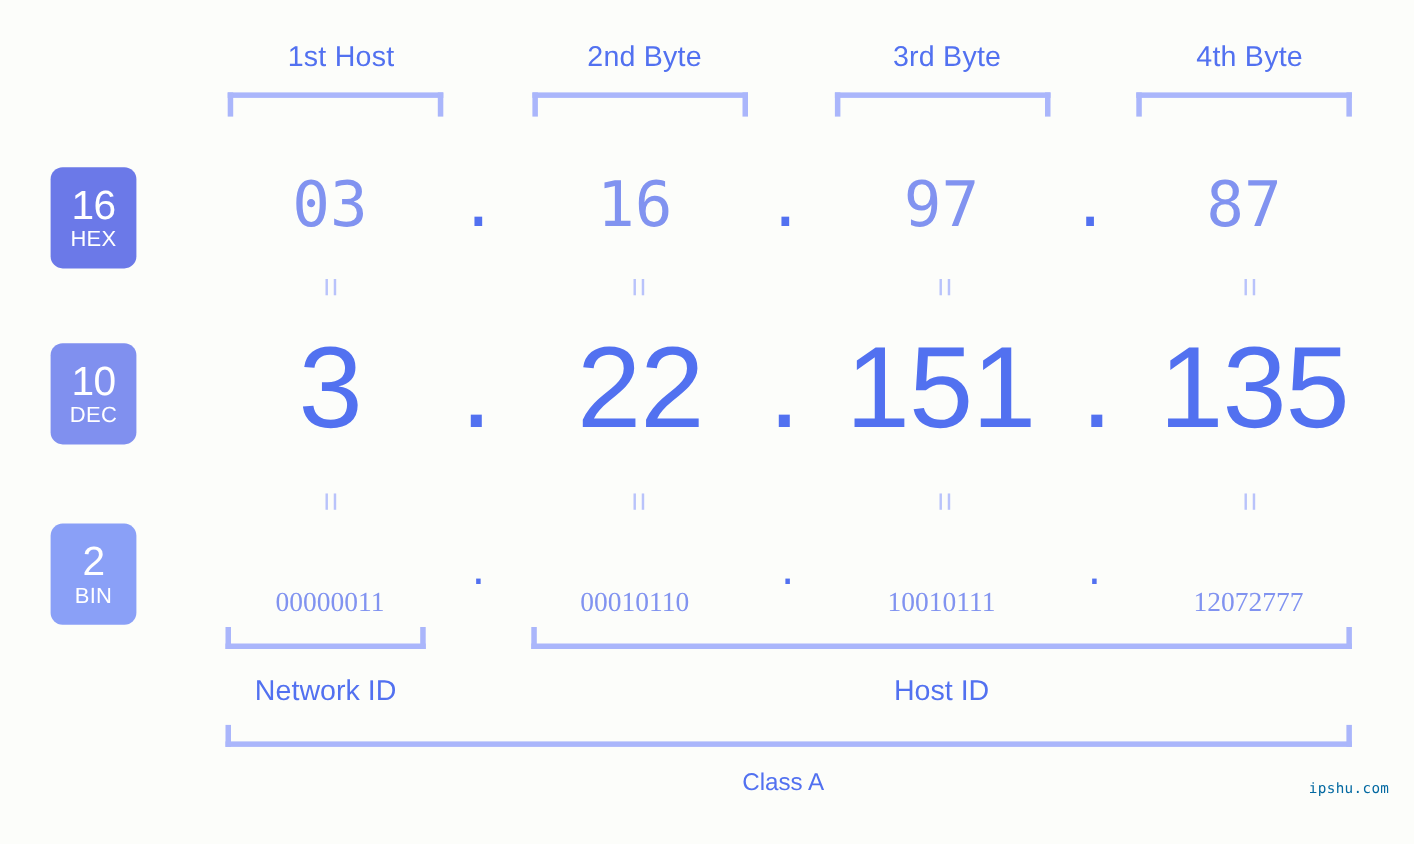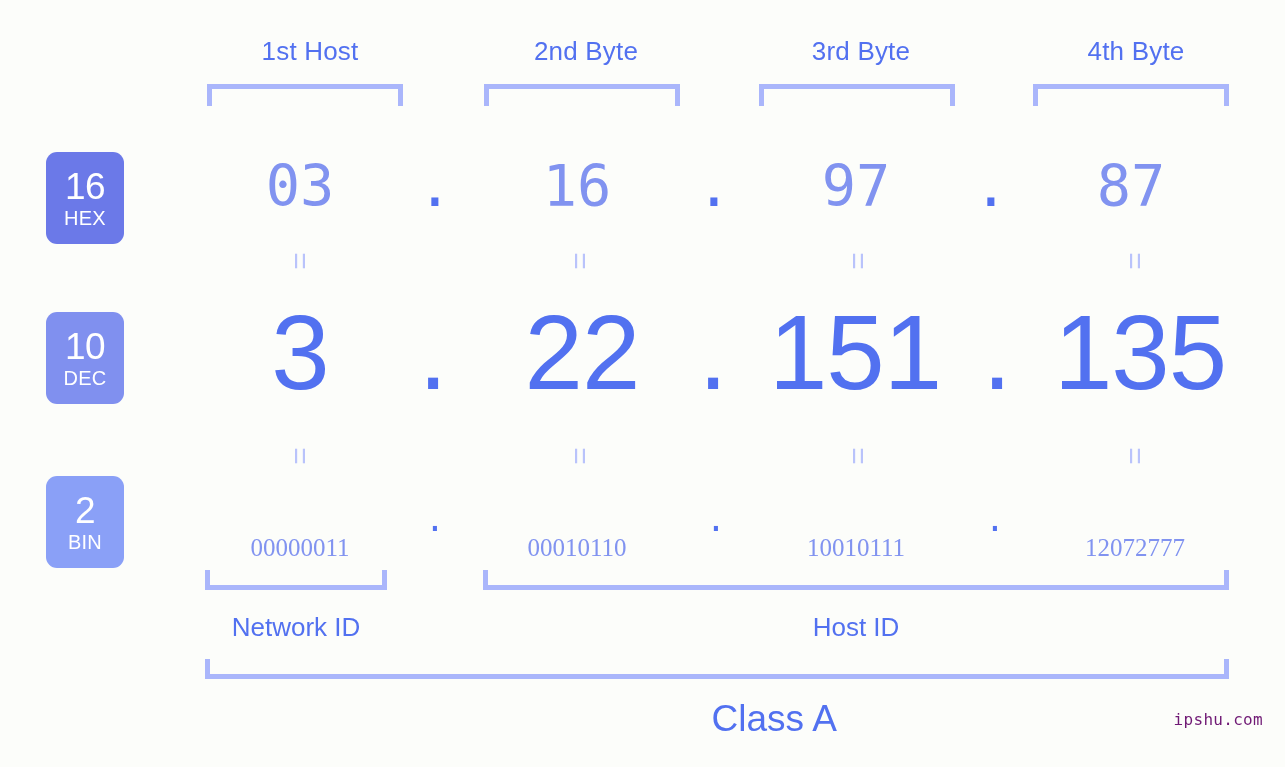--- a/index.html
+++ b/index.html
@@ -165,35 +165,35 @@
   .id-label {
     position: absolute;
     text-align: center;
     color: #5271f0;
     font-size: 26px;
     font-family: "Liberation Sans", sans-serif;
     white-space: nowrap;
   }
   .class-label {
     position: absolute;
-    text-align: right;
-    color: #5271f0;
-    font-size: 37px;
+    text-align: center;
+    color: #5271f0;
+    font-size: 22px;
     font-family: "Liberation Sans", sans-serif;
     white-space: nowrap;
   }
 
   
   #watermark {
     position: absolute;
     right: 22px;
     top: 710px;
-    color: #701a75;
-    font-family: "DejaVu Sans Mono", monospace;
-    font-size: 16px;
+    color: #0369a1;
+    font-family: "DejaVu Sans Mono", monospace;
+    font-size: 13px;
     letter-spacing: 0.3px;
     white-space: nowrap;
   }
 </style>
 </head>
 <body>
 
 <div class="stage">
 
   <div class="byte-header" style="left:180px; top:36px; width:260px;">1st Host</div>

